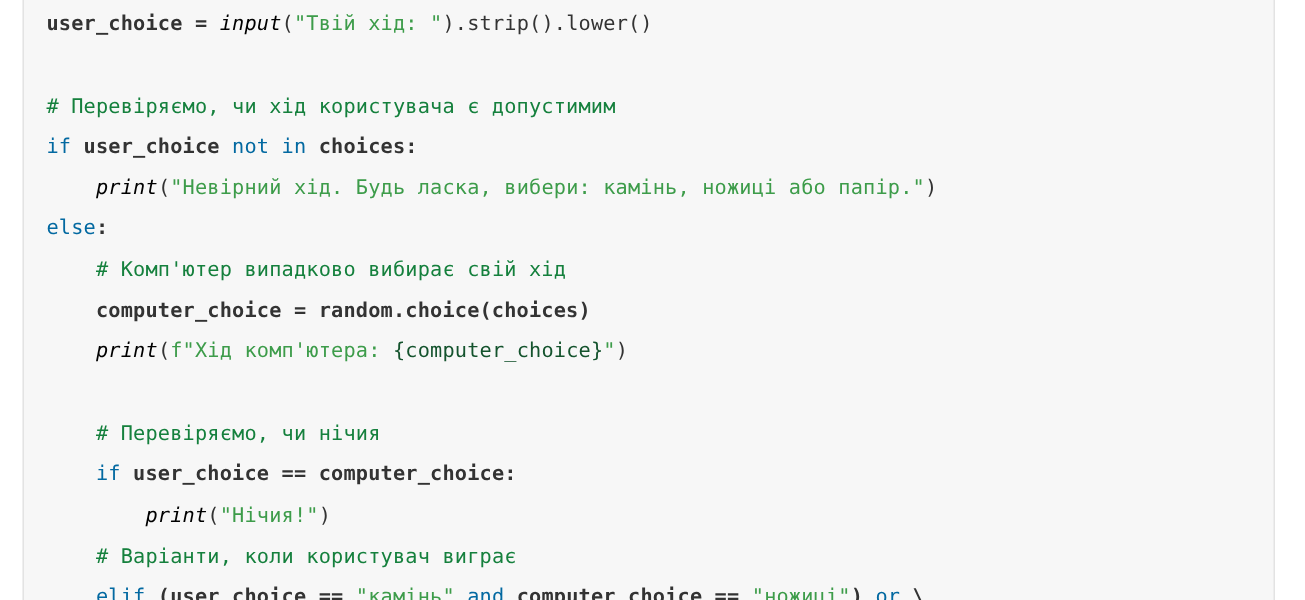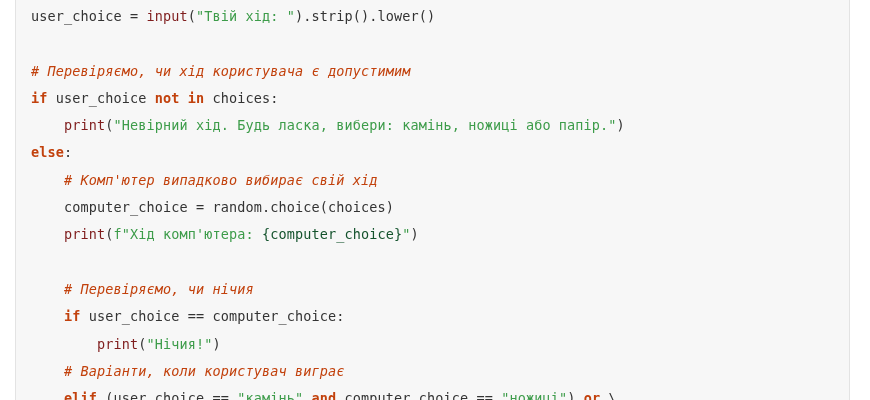--- a/index.html
+++ b/index.html
@@ -38,25 +38,25 @@
     line-height: 27.3px;
     letter-spacing: 0.12px;
     color: #333333;
   }
 
   .code-line {
     height: 27.3px;
     white-space: pre;
   }
 
-  .tok-plain   { color: #333333; }
-  .tok-kw      { color: #c2410c; font-weight: bold; }
-  .tok-builtin { color: #7f1d1d; }
+  .tok-plain   { color: #333333; font-weight: bold; }
+  .tok-kw      { color: #0369a1; }
+  .tok-builtin { color: #000000; font-style: italic; }
   .tok-str     { color: #3d9c4a; }
-  .tok-comment { color: #c2410c; font-style: italic; }
+  .tok-comment { color: #15803d; }
   .tok-interp  { color: #14532d; }
   .tok-punct   { color: #333333; }
 </style>
 </head>
 <body>
 
 <div id="code-block">
   <div id="code-lines"><div class="code-line"><span class="tok-plain">user_choice = </span><span class="tok-builtin">input</span><span class="tok-punct">(</span><span class="tok-str">"Твій хід: "</span><span class="tok-punct">).strip().lower()</span></div><div class="code-line">&nbsp;</div><div class="code-line"><span class="tok-comment"># Перевіряємо, чи хід користувача є допустимим</span></div><div class="code-line"><span class="tok-kw">if</span><span class="tok-plain"> user_choice </span><span class="tok-kw">not in</span><span class="tok-plain"> choices:</span></div><div class="code-line"><span class="tok-plain">    </span><span class="tok-builtin">print</span><span class="tok-punct">(</span><span class="tok-str">"Невірний хід. Будь ласка, вибери: камінь, ножиці або папір."</span><span class="tok-punct">)</span></div><div class="code-line"><span class="tok-kw">else</span><span class="tok-plain">:</span></div><div class="code-line"><span class="tok-plain">    </span><span class="tok-comment"># Комп'ютер випадково вибирає свій хід</span></div><div class="code-line"><span class="tok-plain">    computer_choice = random.choice(choices)</span></div><div class="code-line"><span class="tok-plain">    </span><span class="tok-builtin">print</span><span class="tok-punct">(</span><span class="tok-str">f"Хід комп'ютера: </span><span class="tok-interp">{computer_choice}</span><span class="tok-str">"</span><span class="tok-punct">)</span></div><div class="code-line">&nbsp;</div><div class="code-line"><span class="tok-plain">    </span><span class="tok-comment"># Перевіряємо, чи нічия</span></div><div class="code-line"><span class="tok-plain">    </span><span class="tok-kw">if</span><span class="tok-plain"> user_choice == computer_choice:</span></div><div class="code-line"><span class="tok-plain">        </span><span class="tok-builtin">print</span><span class="tok-punct">(</span><span class="tok-str">"Нічия!"</span><span class="tok-punct">)</span></div><div class="code-line"><span class="tok-plain">    </span><span class="tok-comment"># Варіанти, коли користувач виграє</span></div><div class="code-line"><span class="tok-plain">    </span><span class="tok-kw">elif</span><span class="tok-plain"> (user_choice == </span><span class="tok-str">"камінь"</span><span class="tok-plain"> </span><span class="tok-kw">and</span><span class="tok-plain"> computer_choice == </span><span class="tok-str">"ножиці"</span><span class="tok-plain">) </span><span class="tok-kw">or</span><span class="tok-plain"> \</span></div></div>
 </div>
 

